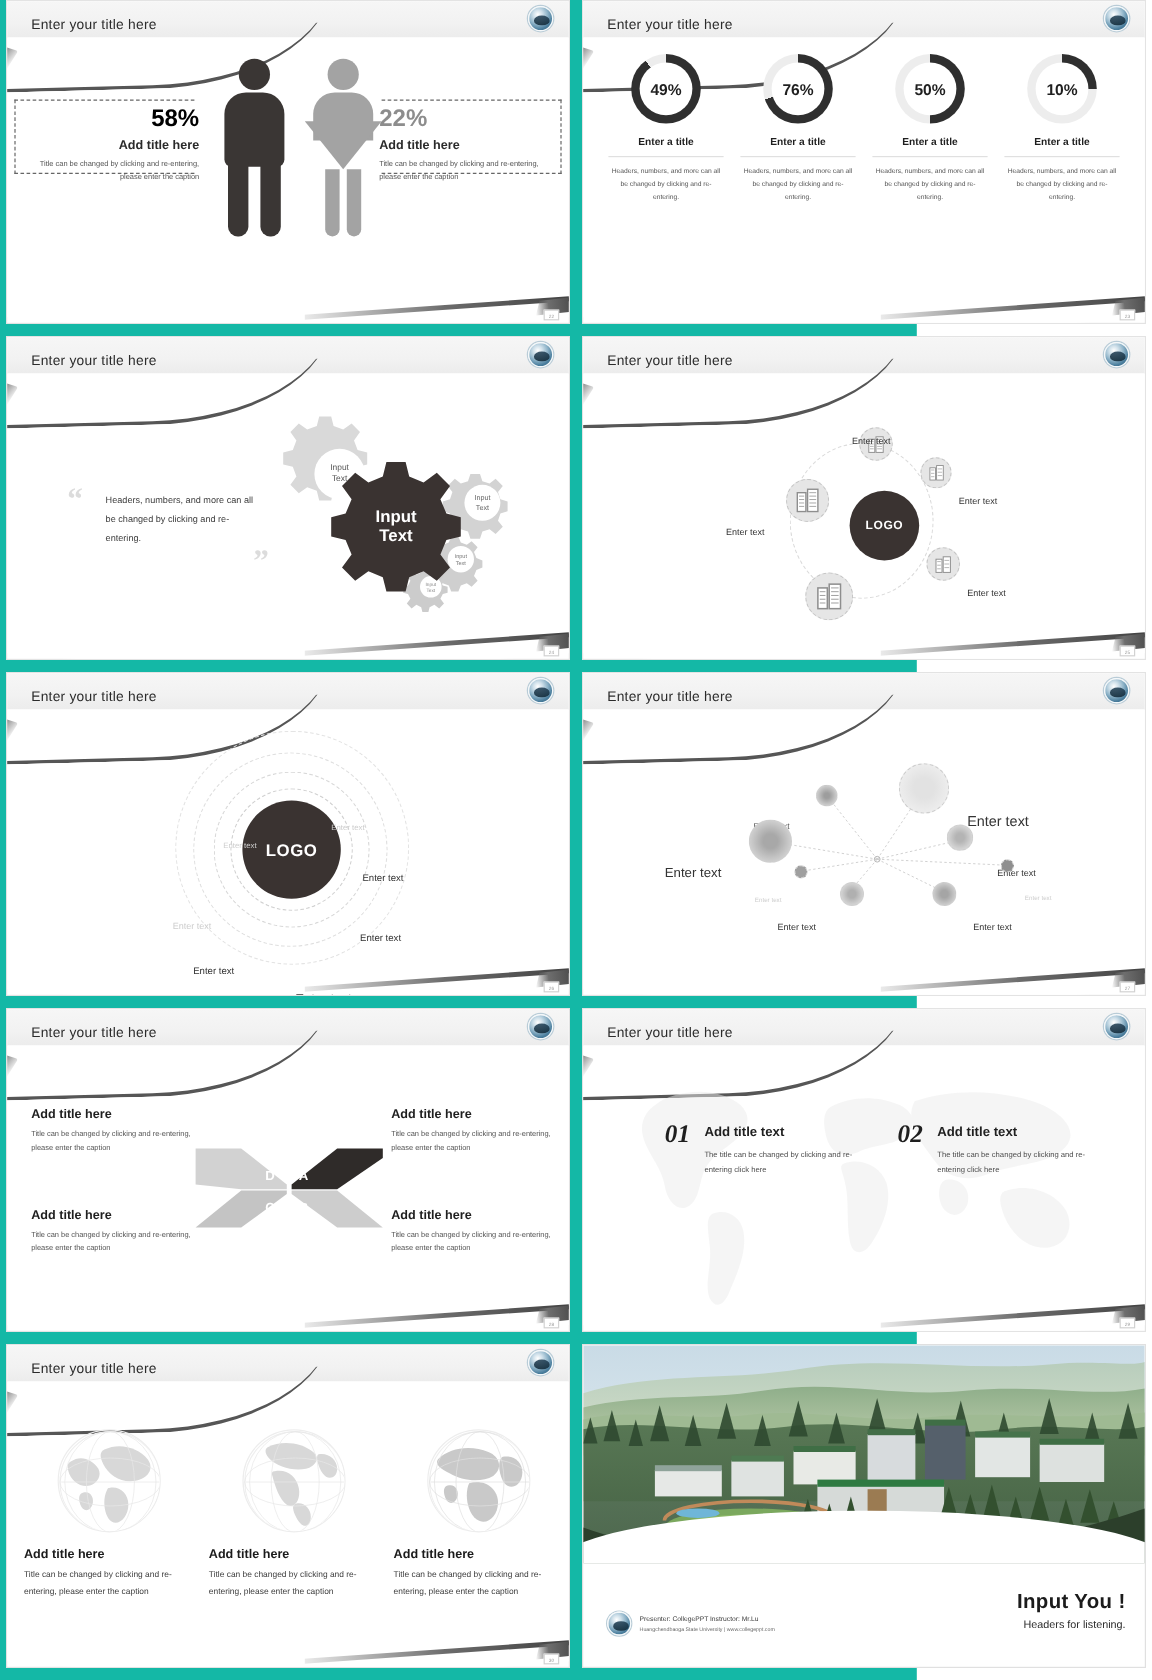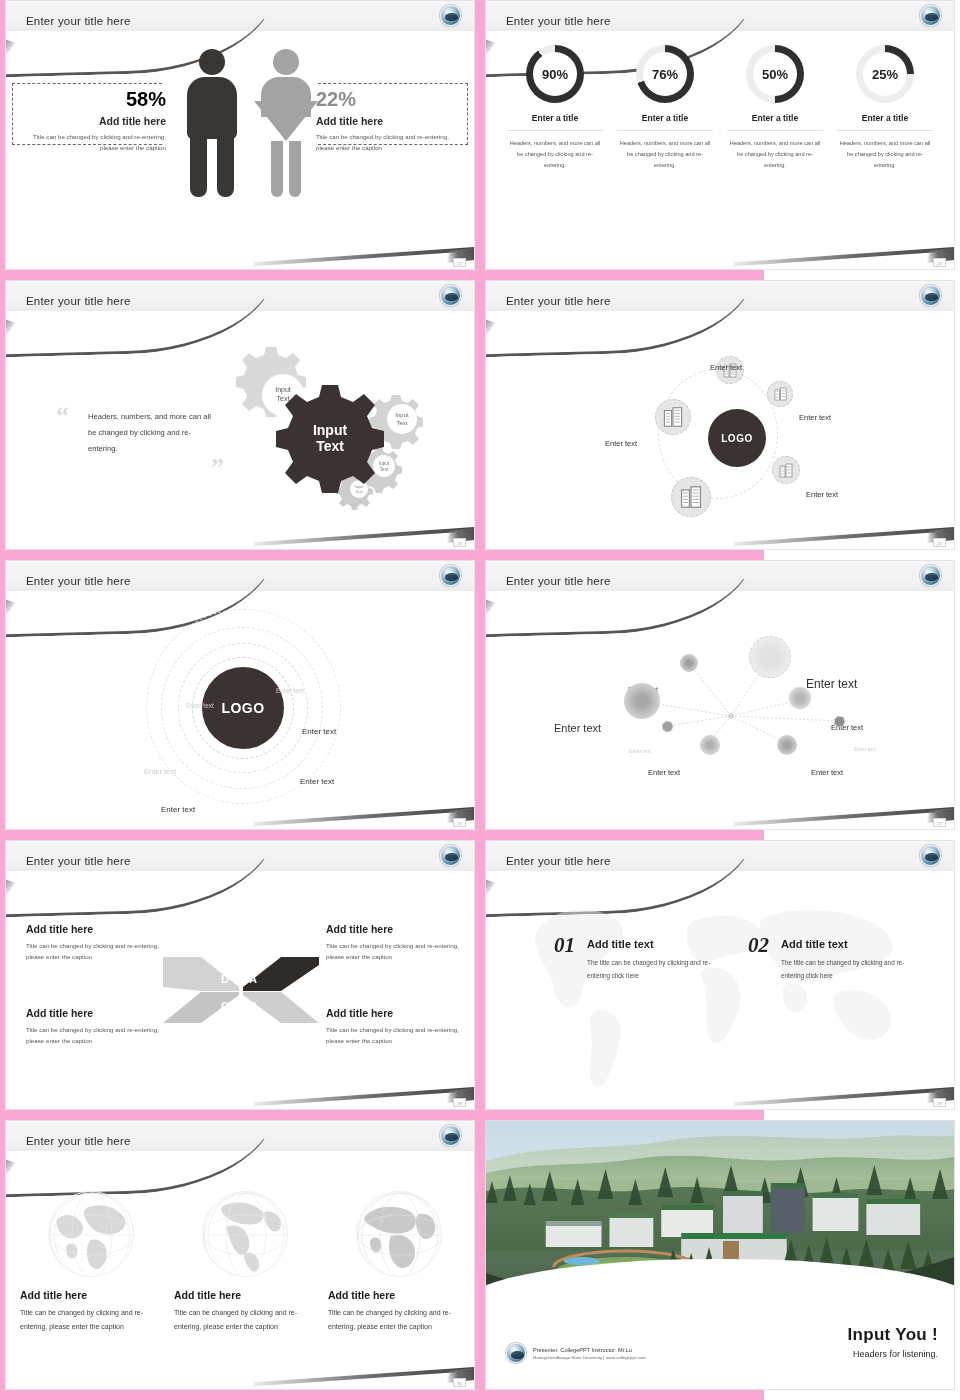--- a/index.html
+++ b/index.html
@@ -7,21 +7,21 @@
   body {
     width:960px; height:1400px;
     font-family:"Liberation Sans", sans-serif;
     overflow:hidden;
   }
   .sheet {
     width:764px; height:1400px;
     display:grid;
     grid-template-columns: 480px 480px;
     grid-template-rows: 280px 280px 280px 280px 280px;
-    background:#f9a8d4;
+    background:#14b8a6;
   }
   .slide {
     position:relative;
     width:470px; height:270px;
     margin:0 auto;
     background:#ffffff;
     border:1px solid #e3e3e3;
     overflow:hidden;
   }
   .slide.nopad { border:1px solid #e0e0e0; }
@@ -231,21 +231,21 @@
     <div class="seal"></div>
     <div class="swoosh-tl"></div>
     <div class="swoosh-br"></div>
 
     <div class="content">
       <div class="rings">
 
         <div class="ringcol">
           <div class="ring" style="background:conic-gradient(from 0deg,#2f2f2f 0deg 324deg,#ededed 324deg 360deg);">
             <div style="position:absolute;inset:7px;border-radius:50%;background:#fff;"></div>
-            <div class="val">90%</div>
+            <div class="val">49%</div>
           </div>
           <div class="ringtitle">Enter a title</div>
           <div class="ringdesc">Headers, numbers, and more can all be changed by clicking and re-entering.</div>
         </div>
 
         <div class="ringcol">
           <div class="ring" style="background:conic-gradient(from 0deg,#2f2f2f 0deg 252deg,#ededed 252deg 360deg);">
             <div style="position:absolute;inset:7px;border-radius:50%;background:#fff;"></div>
             <div class="val">76%</div>
           </div>
@@ -258,21 +258,21 @@
             <div style="position:absolute;inset:7px;border-radius:50%;background:#fff;"></div>
             <div class="val">50%</div>
           </div>
           <div class="ringtitle">Enter a title</div>
           <div class="ringdesc">Headers, numbers, and more can all be changed by clicking and re-entering.</div>
         </div>
 
         <div class="ringcol">
           <div class="ring" style="background:conic-gradient(from 0deg,#2f2f2f 0deg 90deg,#ededed 90deg 360deg);">
             <div style="position:absolute;inset:7px;border-radius:50%;background:#fff;"></div>
-            <div class="val">25%</div>
+            <div class="val">10%</div>
           </div>
           <div class="ringtitle">Enter a title</div>
           <div class="ringdesc">Headers, numbers, and more can all be changed by clicking and re-entering.</div>
         </div>
 
       </div>
     </div>
     <div class="pagenum" style="bottom:2px;">23</div>
   </div>
   </div>

